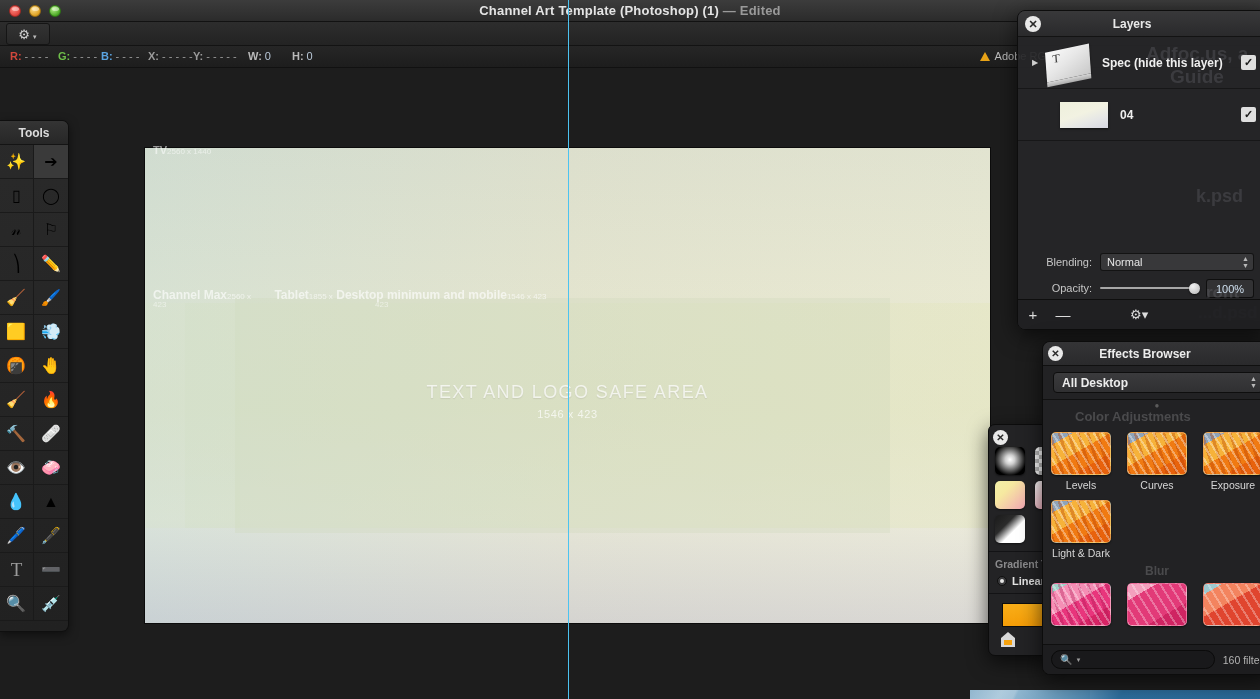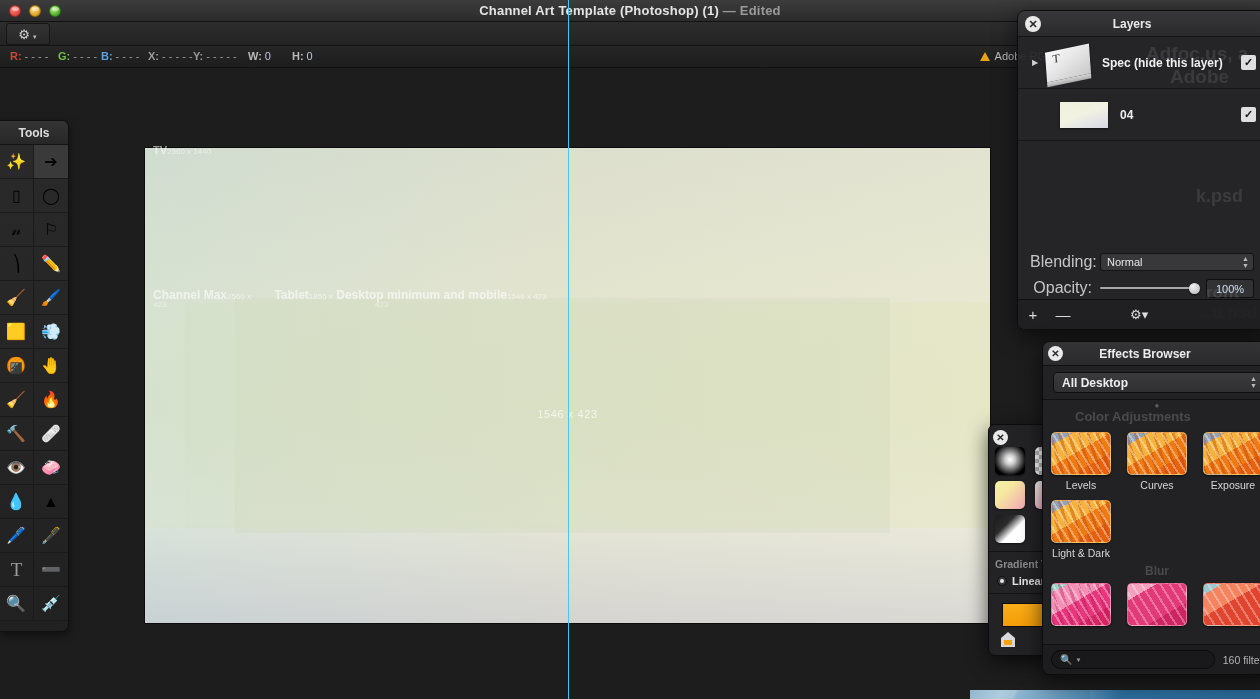--- a/index.html
+++ b/index.html
@@ -211,21 +211,21 @@
     box-shadow:0 1px 2px rgba(0,0,0,.55);
   }
   .layer-name{ flex:1; font-size:12px; color:#efefef; font-weight:bold; }
   .chk{
     width:15px; height:15px; background:#dfdfdf; border-radius:2px;
     display:flex; align-items:center; justify-content:center;
     color:#1c1c1c; font-size:11px; font-weight:bold; line-height:1;
   }
   .panel-spacer{ height:108px; }
   .blend-row, .opac-row{ display:flex; align-items:center; padding:0 12px; height:26px; }
-  .blend-lbl, .opac-lbl{ font-size:16px; color:#c6c6c6; width:62px; text-align:right; margin-right:8px; }
+  .blend-lbl, .opac-lbl{ font-size:11px; color:#c6c6c6; width:62px; text-align:right; margin-right:8px; }
   .blend-select{
     flex:1; height:18px; background:rgba(60,60,62,.85); border:1px solid rgba(15,15,15,.9);
     border-radius:3px; font-size:11px; color:#e6e6e6; padding-left:6px; line-height:17px;
     position:relative;
   }
   .stepper{
     position:absolute; right:4px; top:1px; display:flex; flex-direction:column;
     font-size:7px; color:#b9b9b9; line-height:7px;
   }
   .slider-track{
@@ -446,20 +446,21 @@
 
         <div class="ghost-row">
           <span>Channel Max</span><span class="sm">2560 x</span>
           &nbsp;&nbsp;&nbsp;&nbsp;&nbsp;
           <span>Tablet</span><span class="sm">1855 x</span>
           <span>Desktop minimum and mobile</span><span class="sm">1546 x 423</span>
         </div>
         <div class="ghost-sub">423</div>
         <div class="ghost-tablet">423</div>
 
+        <div class="safe-label">TEXT AND LOGO SAFE AREA</div>
         <div class="safe-dims">1546 x 423</div>
       </div>
     </div>
 
     <div class="tools">
       <div class="tools-title">Tools</div>
       <div class="tool-grid">
         <div class="tool-cell">
             <span class="t-emoji">✨</span>
           </div>
@@ -546,21 +547,21 @@
           </div>
       </div>
     </div>
 
     <div class="guide-v"></div>
   </div>
 
   <div class="layers-panel">
 
     <div class="ghost-bg" style="left:128px; top:32px; font-size:19px;">Adfoc.us, a</div>
-    <div class="ghost-bg" style="left:152px; top:55px; font-size:19px;">Adobe</div>
+    <div class="ghost-bg" style="left:152px; top:55px; font-size:19px;">Guide</div>
     <div class="ghost-bg" style="left:178px; top:175px; font-size:18px;">k.psd</div>
     <div class="ghost-bg" style="left:188px; top:272px; font-size:17px;">ront</div>
     <div class="ghost-bg" style="left:180px; top:292px; font-size:17px;">...d.psd</div>
 
     <div class="panel-head">
       <div class="panel-close">✕</div>
       <div class="panel-title">Layers</div>
     </div>
 
     <div class="layer-row">

